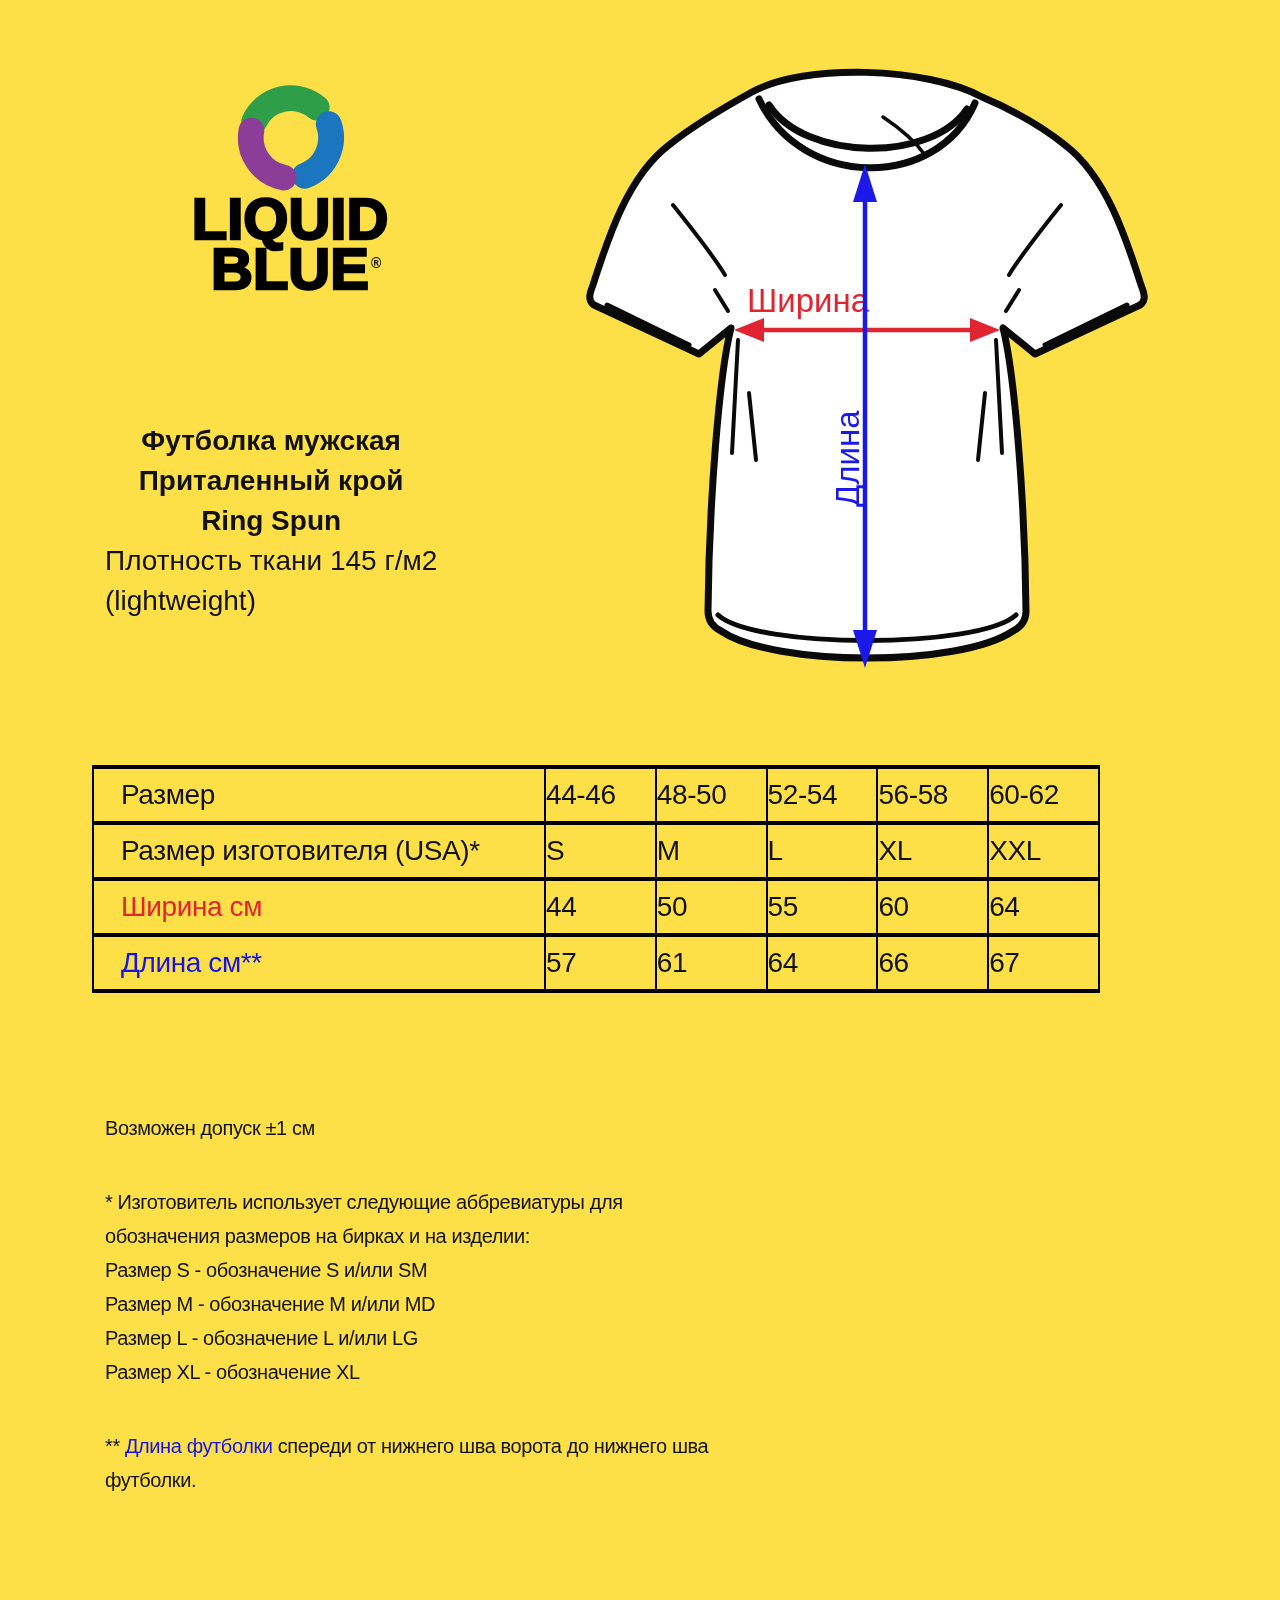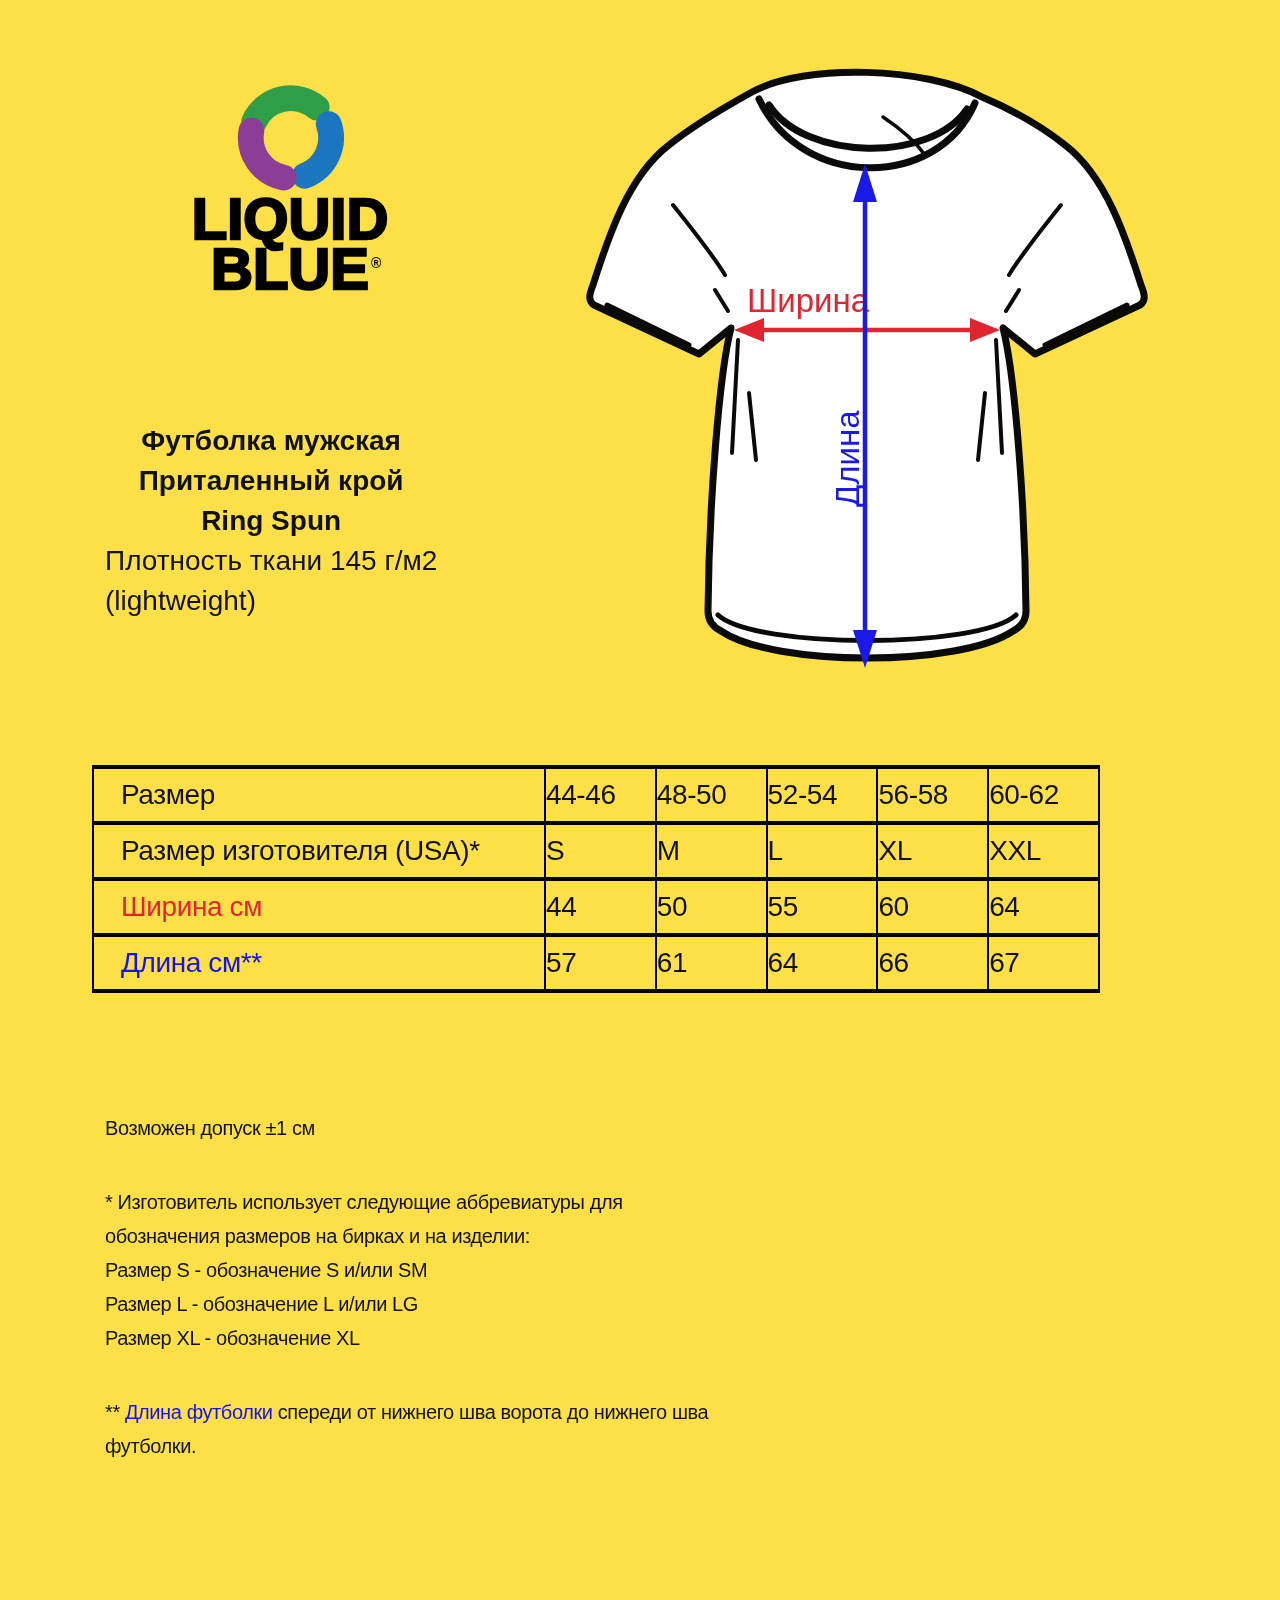--- a/index.html
+++ b/index.html
@@ -180,20 +180,21 @@
   </tbody>
     </table>
 
   <div class="notes">
     <div>Возможен допуск ±1 см</div>
 
     <div class="note-par">
       <div>* Изготовитель использует следующие аббревиатуры для</div>
       <div>обозначения размеров на бирках и на изделии:</div>
       <div>Размер S - обозначение S и/или SM</div>
+      <div>Размер M - обозначение M и/или MD</div>
       <div>Размер L - обозначение L и/или LG</div>
       <div>Размер XL - обозначение XL</div>
     </div>
 
     <div class="note-par">
       <div>
         <span>** </span><a class="blue-link">Длина футболки</a><span> спереди от нижнего шва ворота до нижнего шва</span>
       </div>
       <div>футболки.</div>
     </div>

